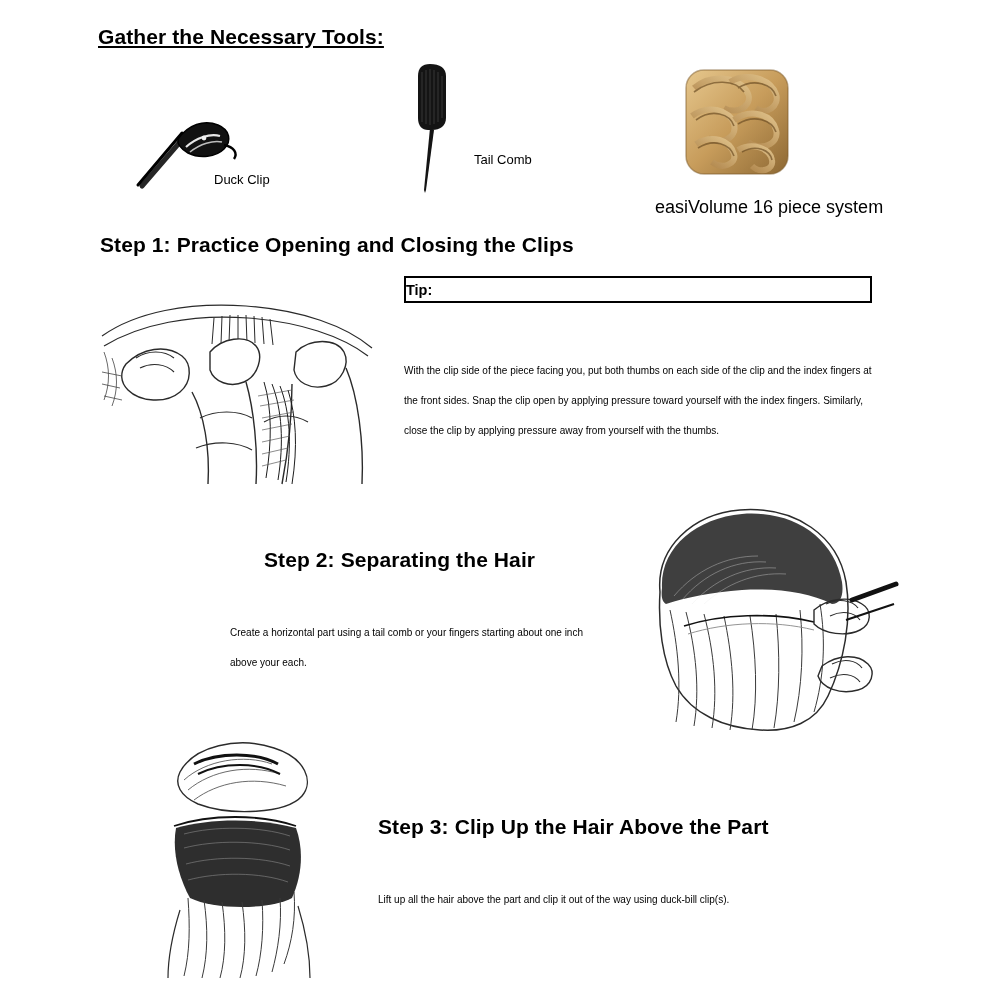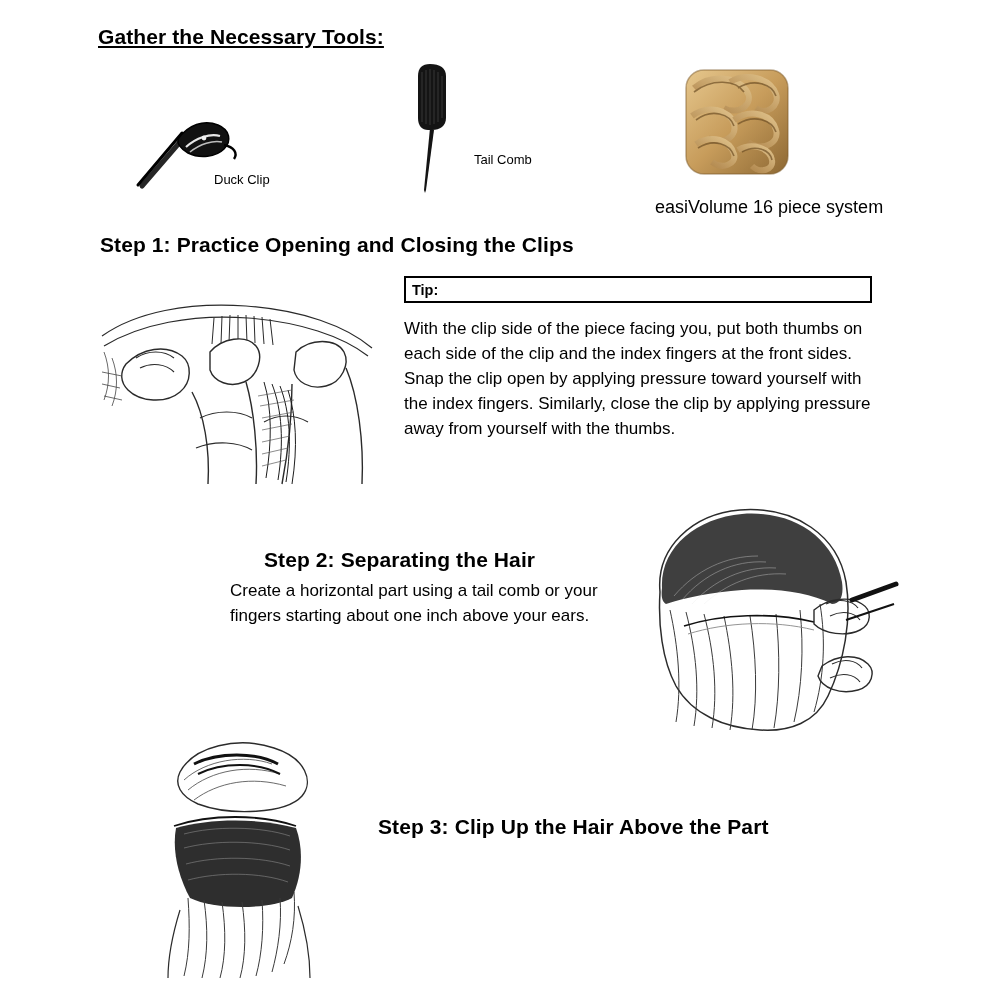--- a/index.html
+++ b/index.html
@@ -23,22 +23,23 @@
   
   .heading {
     position: absolute;
     font-weight: bold;
     font-size: 21px;
     letter-spacing: 0.1px;
     white-space: nowrap;
   }
   .body-text {
     position: absolute;
-    font-size: 17px;
-    line-height: 25px;
+    font-size: 10px;
+    line-height: 30px;
+    margin-top: 40px;
   }
   .caption {
     position: absolute;
     font-size: 13px;
     white-space: nowrap;
   }
 
   
   #tools-title { left: 98px; top: 25px; text-decoration: underline; }
 
@@ -83,21 +84,21 @@
   #tip-box {
     position: absolute;
     left: 404px;
     top: 276px;
     width: 468px;
     height: 27px;
     border: 2px solid #000;
     box-sizing: border-box;
     display: flex;
     align-items: center;
-    padding-left: 6px;
+    padding-left: 0;
     font-size: 14.5px;
     white-space: nowrap;
   }
   #tip-box b { margin-right: 4px; }
 
   #step1-body { left: 404px; top: 316px; width: 478px; }
 
   
   #step2-title { left: 264px; top: 548px; }
   #step2-body  { left: 230px; top: 578px; width: 370px; }
@@ -270,21 +271,21 @@
     </svg>
   </div>
 
   <div id="tip-box">
     <b>Tip:</b>
   </div>
 
   <div class="body-text" id="step1-body">With the clip side of the piece facing you, put both thumbs on each side of the clip and the index fingers at the front sides. Snap the clip open by applying pressure toward yourself with the index fingers. Similarly, close the clip by applying pressure away from yourself with the thumbs.</div>
 
   <div class="heading" id="step2-title">Step 2: Separating the Hair</div>
-  <div class="body-text" id="step2-body">Create a horizontal part using a tail comb or your fingers starting about one inch above your ears.</div>
+  <div class="body-text" id="step2-body">Create a horizontal part using a tail comb or your fingers starting about one inch above your each.</div>
 
   <div id="step2-image">
     <svg viewBox="0 0 300 235" width="300" height="235">
       <g fill="none" stroke="#2b2b2b" stroke-width="1.2">
 
         <path d="M60 92 C56 48 92 14 140 10 C196 6 238 36 246 82 C252 120 244 162 228 196 C216 222 190 232 160 230
                  C124 228 92 214 76 186 C62 160 58 124 60 92 Z" stroke-width="1.5"></path>
 
         <path d="M62 88 C60 48 96 18 142 14 C194 10 234 38 242 82 C244 96 240 104 232 104
                  C208 92 176 88 142 90 C112 92 84 98 66 104 C62 102 61 96 62 88 Z" fill="#2f2f2f" stroke="none" opacity="0.92"></path>
@@ -318,20 +319,21 @@
         <path d="M246 120 L294 104" stroke="#111" stroke-width="2"></path>
 
         <path d="M222 166 C238 154 258 154 268 164 C276 172 272 186 258 190 C240 195 222 188 218 176 Z" stroke-width="1.4"></path>
         <path d="M232 164 C244 158 256 160 262 168"></path>
         <path d="M230 178 C242 172 254 174 260 182"></path>
       </g>
     </svg>
   </div>
 
   <div class="heading" id="step3-title">Step 3: Clip Up the Hair Above the Part</div>
+  <div class="body-text" id="step3-body">Lift up all the hair above the part and clip it out of the way using duck-bill clip(s).</div>
 
   <div id="step3-image">
     <svg viewBox="0 0 265 250" width="265" height="250">
       <g fill="none" stroke="#2b2b2b" stroke-width="1.2">
 
         <path d="M70 42 C84 16 128 6 164 18 C196 28 204 52 192 66 C176 84 120 86 88 74 C70 66 64 54 70 42 Z" stroke-width="1.4"></path>
         <g stroke="#444" stroke-width="0.8">
           <path d="M74 50 C96 30 134 24 162 34"></path>
           <path d="M78 60 C102 40 138 34 170 44"></path>
           <path d="M84 70 C108 52 142 46 176 56"></path>

